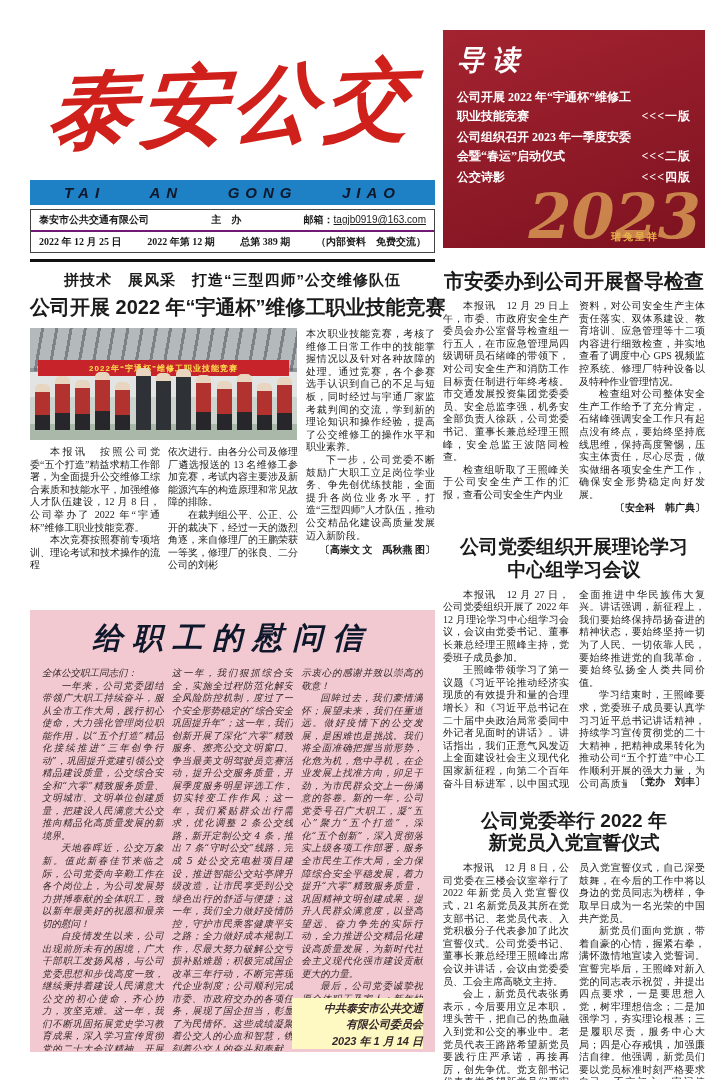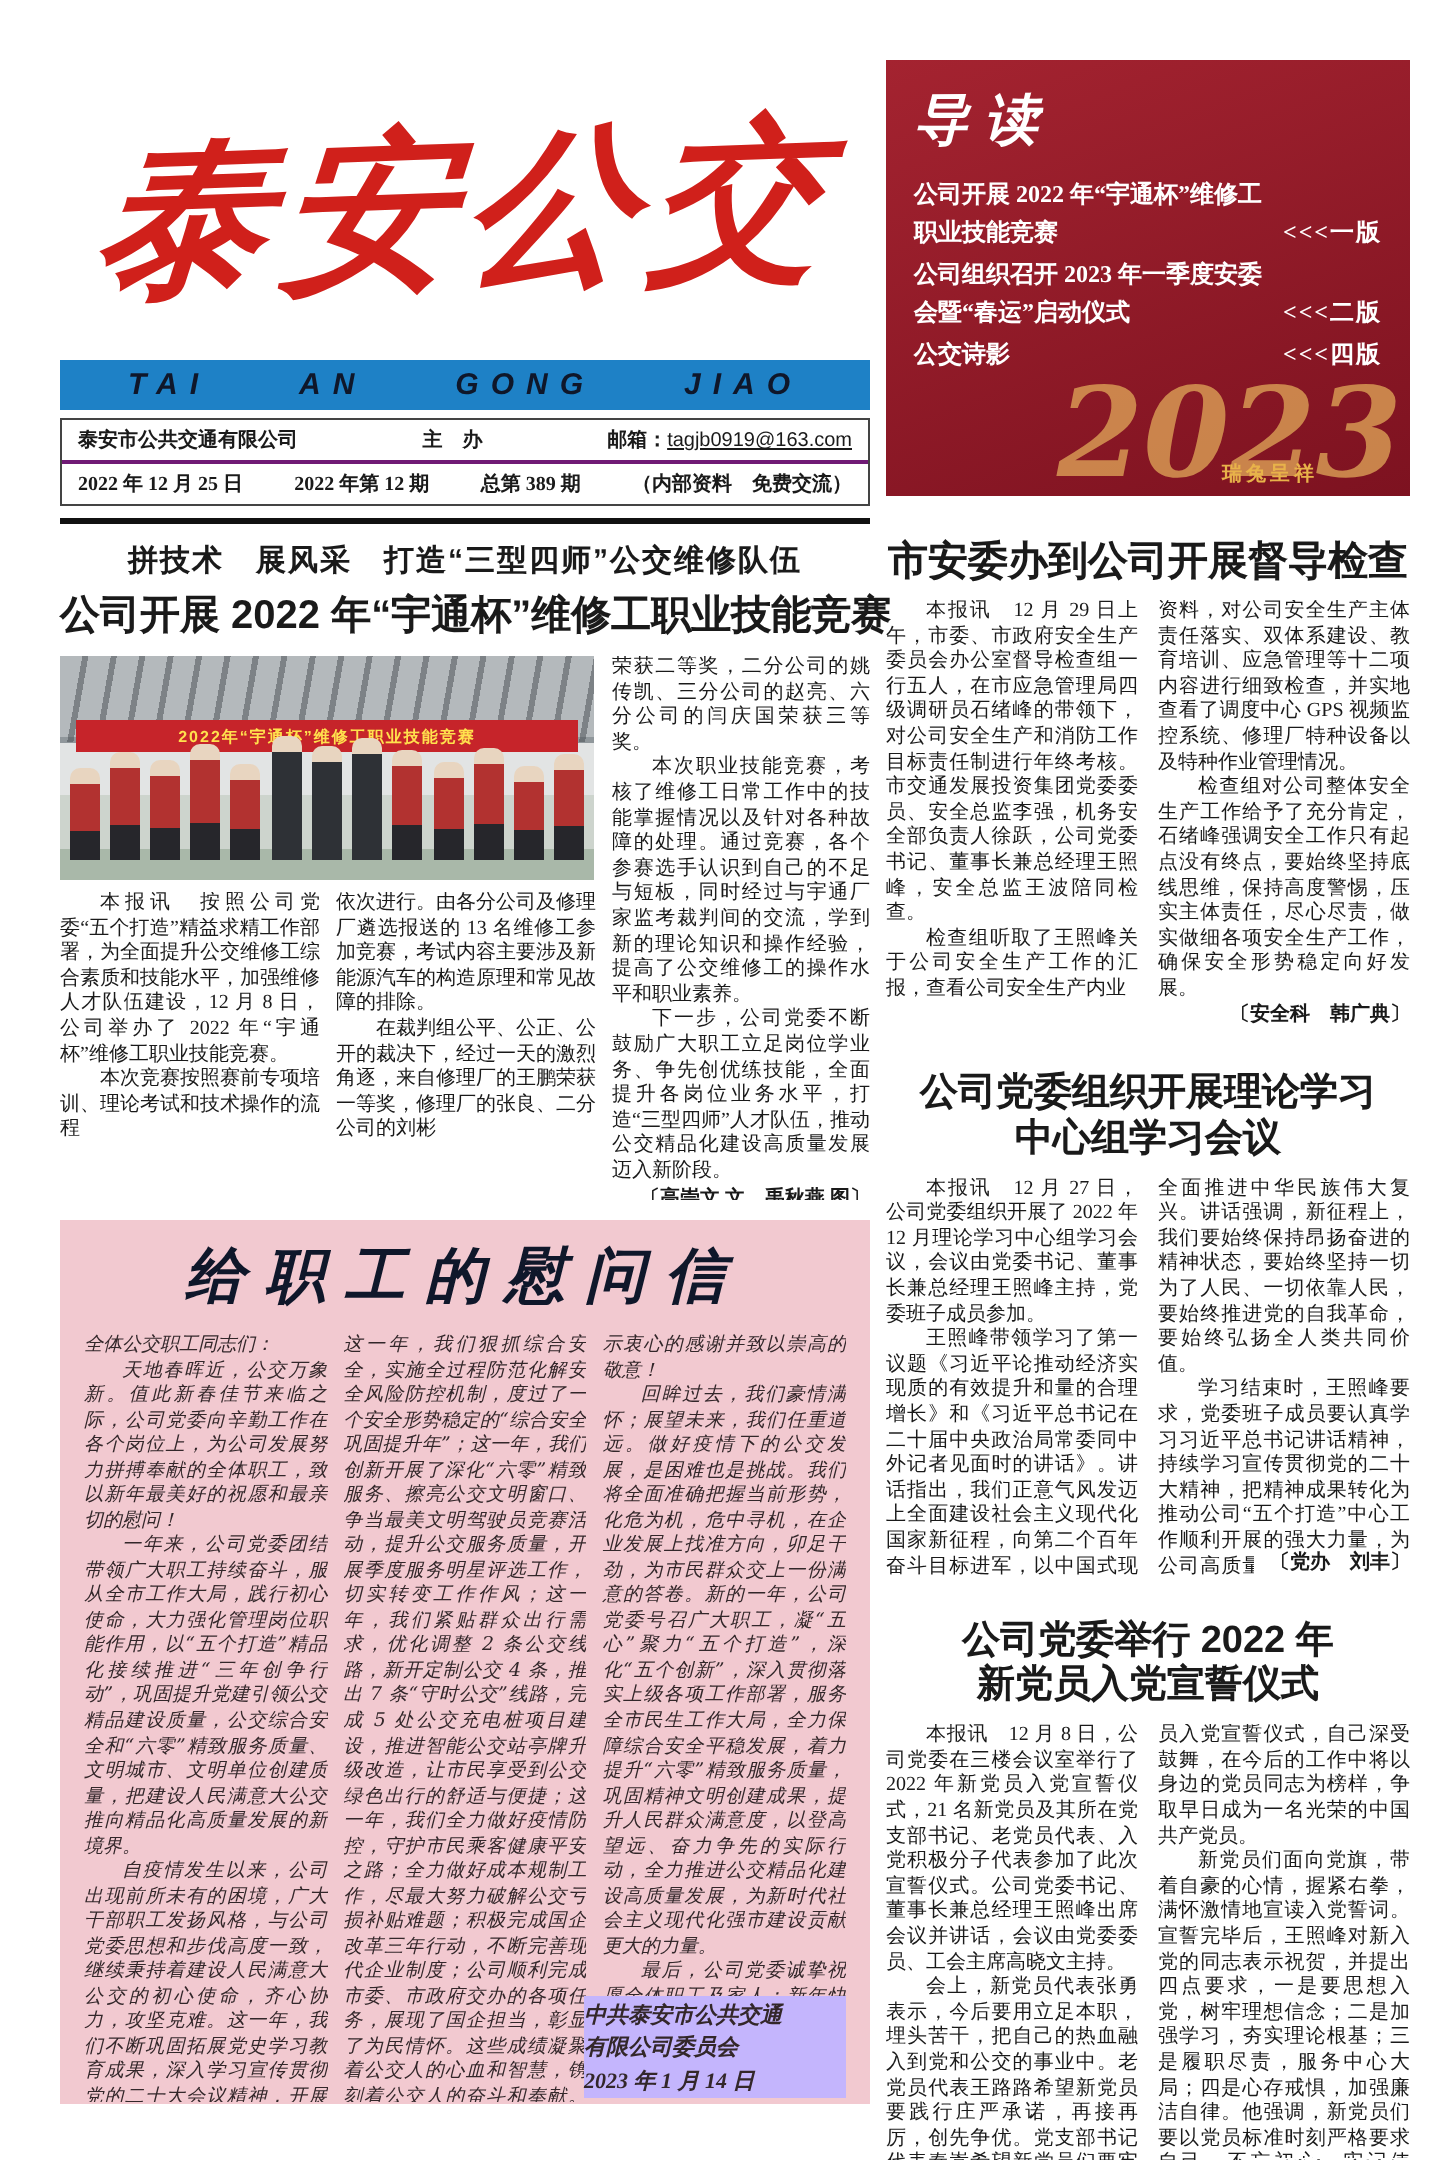--- a/index.html
+++ b/index.html
@@ -59,23 +59,23 @@
   .byline{text-align:right;font-weight:bold;font-size:10px;margin-top:2px;}
 
   
   .letter-box{margin-top:10px;background:#f2c9d0;padding:8px 12px;height:442px;box-sizing:border-box;}
   .letter-title{color:#0f172a;font-size:30px;font-weight:bold;font-style:italic;text-align:center;
     letter-spacing:10px;font-family:"DejaVu Serif",serif;margin:0 0 8px 0;}
   .letter-cols{display:flex;gap:8px;height:384px;position:relative;}
   .lcol{flex:1;font-size:9.5px;line-height:1.32;text-align:justify;color:#33272a;
     font-style:italic;overflow:hidden;font-family:"DejaVu Serif",serif;}
   .lcol p{margin:0;text-indent:2em;}
-  .signature{position:absolute;right:0;bottom:2px;width:131px;background:#c4b5fd;
-    text-align:left;font-weight:bold;font-size:11px;font-style:italic;line-height:1.5;
-    font-family:Liberation Serif, serif;color:#33272a;padding-top:2px;}
+  .signature{position:absolute;right:0;bottom:2px;width:131px;background:#fef9c3;
+    text-align:right;font-weight:bold;font-size:11px;font-style:italic;line-height:1.5;
+    font-family:Liberation Sans, sans-serif;color:#33272a;padding-top:2px;}
 
   
   .guide-box{position:relative;height:218px;box-sizing:border-box;
     background:linear-gradient(160deg,#a42330,#7d1220);color:#fff;padding:12px 14px;overflow:hidden;}
   .guide-title{font-size:27px;font-weight:bold;letter-spacing:8px;font-style:italic;
     font-family:"DejaVu Serif",serif;margin-bottom:10px;position:relative;z-index:1;}
   .guide-item{position:relative;font-size:12px;font-weight:bold;line-height:1.55;
     padding-right:52px;margin-bottom:3px;z-index:1;}
   .guide-page{position:absolute;right:0;bottom:0;font-size:12px;font-weight:bold;letter-spacing:1px;}
   .guide-art{position:absolute;right:4px;bottom:0px;z-index:0;color:rgba(225,170,90,.75);
@@ -150,36 +150,35 @@
         <div class="btxt a1col1">
             <p>本报讯　按照公司党委“五个打造”精益求精工作部署，为全面提升公交维修工综合素质和技能水平，加强维修人才队伍建设，12 月 8 日，公司举办了 2022 年“宇通杯”维修工职业技能竞赛。</p>
             <p>本次竞赛按照赛前专项培训、理论考试和技术操作的流程</p>
           </div>
         <div class="btxt a1col2 cont">
             <p>依次进行。由各分公司及修理厂遴选报送的 13 名维修工参加竞赛，考试内容主要涉及新能源汽车的构造原理和常见故障的排除。</p>
             <p>在裁判组公平、公正、公开的裁决下，经过一天的激烈角逐，来自修理厂的王鹏荣获一等奖，修理厂的张良、二分公司的刘彬</p>
           </div>
         <div class="btxt a1col3 cont">
           <div>
-              <p>荣获二等奖，二分公司的姚传凯、三分公司的赵亮、六分公司的闫庆国荣获三等奖。</p>
               <p>本次职业技能竞赛，考核了维修工日常工作中的技能掌握情况以及针对各种故障的处理。通过竞赛，各个参赛选手认识到自己的不足与短板，同时经过与宇通厂家监考裁判间的交流，学到新的理论知识和操作经验，提高了公交维修工的操作水平和职业素养。</p>
               <p>下一步，公司党委不断鼓励广大职工立足岗位学业务、争先创优练技能，全面提升各岗位业务水平，打造“三型四师”人才队伍，推动公交精品化建设高质量发展迈入新阶段。</p>
             </div>
           <div class="byline">〔高崇文 文　禹秋燕 图〕</div>
         </div>
       </div>
     </div>
 
     <div class="letter-box">
       <div class="letter-title">给职工的慰问信</div>
       <div class="letter-cols">
         <div class="lcol cont">
             <p>全体公交职工同志们：</p>
+            <p>一年来，公司党委团结带领广大职工持续奋斗，服从全市工作大局，践行初心使命，大力强化管理岗位职能作用，以“五个打造”精品化接续推进“三年创争行动”，巩固提升党建引领公交精品建设质量，公交综合安全和“六零”精致服务质量、文明城市、文明单位创建质量，把建设人民满意大公交推向精品化高质量发展的新境界。</p>
             <p>天地春晖近，公交万象新。值此新春佳节来临之际，公司党委向辛勤工作在各个岗位上，为公司发展努力拼搏奉献的全体职工，致以新年最美好的祝愿和最亲切的慰问！</p>
-            <p>一年来，公司党委团结带领广大职工持续奋斗，服从全市工作大局，践行初心使命，大力强化管理岗位职能作用，以“五个打造”精品化接续推进“三年创争行动”，巩固提升党建引领公交精品建设质量，公交综合安全和“六零”精致服务质量、文明城市、文明单位创建质量，把建设人民满意大公交推向精品化高质量发展的新境界。</p>
             <p>自疫情发生以来，公司出现前所未有的困境，广大干部职工发扬风格，与公司党委思想和步伐高度一致，继续秉持着建设人民满意大公交的初心使命，齐心协力，攻坚克难。这一年，我们不断巩固拓展党史学习教育成果，深入学习宣传贯彻党的二十大会议精神，开展作风集中整顿活动，以党建引领公交全面发展；</p>
           </div>
         <div class="lcol cont">
             <p>这一年，我们狠抓综合安全，实施全过程防范化解安全风险防控机制，度过了一个安全形势稳定的“综合安全巩固提升年”；这一年，我们创新开展了深化“六零”精致服务、擦亮公交文明窗口、争当最美文明驾驶员竞赛活动，提升公交服务质量，开展季度服务明星评选工作，切实转变工作作风；这一年，我们紧贴群众出行需求，优化调整 2 条公交线路，新开定制公交 4 条，推出 7 条“守时公交”线路，完成 5 处公交充电桩项目建设，推进智能公交站亭牌升级改造，让市民享受到公交绿色出行的舒适与便捷；这一年，我们全力做好疫情防控，守护市民乘客健康平安之路；全力做好成本规制工作，尽最大努力破解公交亏损补贴难题；积极完成国企改革三年行动，不断完善现代企业制度；公司顺利完成市委、市政府交办的各项任务，展现了国企担当，彰显了为民情怀。这些成绩凝聚着公交人的心血和智慧，镌刻着公交人的奋斗和奉献。在此，公司党委向全体职工表</p>
           </div>
         <div class="lcol cont">
             <p>示衷心的感谢并致以崇高的敬意！</p>
             <p>回眸过去，我们豪情满怀；展望未来，我们任重道远。做好疫情下的公交发展，是困难也是挑战。我们将全面准确把握当前形势，化危为机，危中寻机，在企业发展上找准方向，卯足干劲，为市民群众交上一份满意的答卷。新的一年，公司党委号召广大职工，凝“五心”聚力“五个打造”，深化“五个创新”，深入贯彻落实上级各项工作部署，服务全市民生工作大局，全力保障综合安全平稳发展，着力提升“六零”精致服务质量，巩固精神文明创建成果，提升人民群众满意度，以登高望远、奋力争先的实际行动，全力推进公交精品化建设高质量发展，为新时代社会主义现代化强市建设贡献更大的力量。</p>
             <p>最后，公司党委诚挚祝愿全体职工及家人：新年快乐、身体健康、万事如意、阖家幸福！</p>
           </div>

